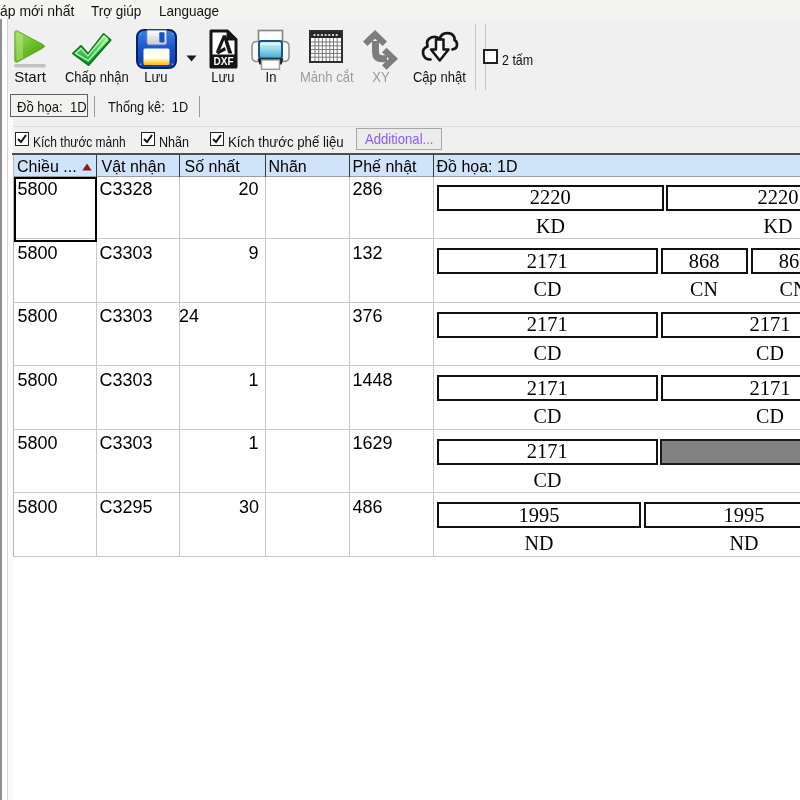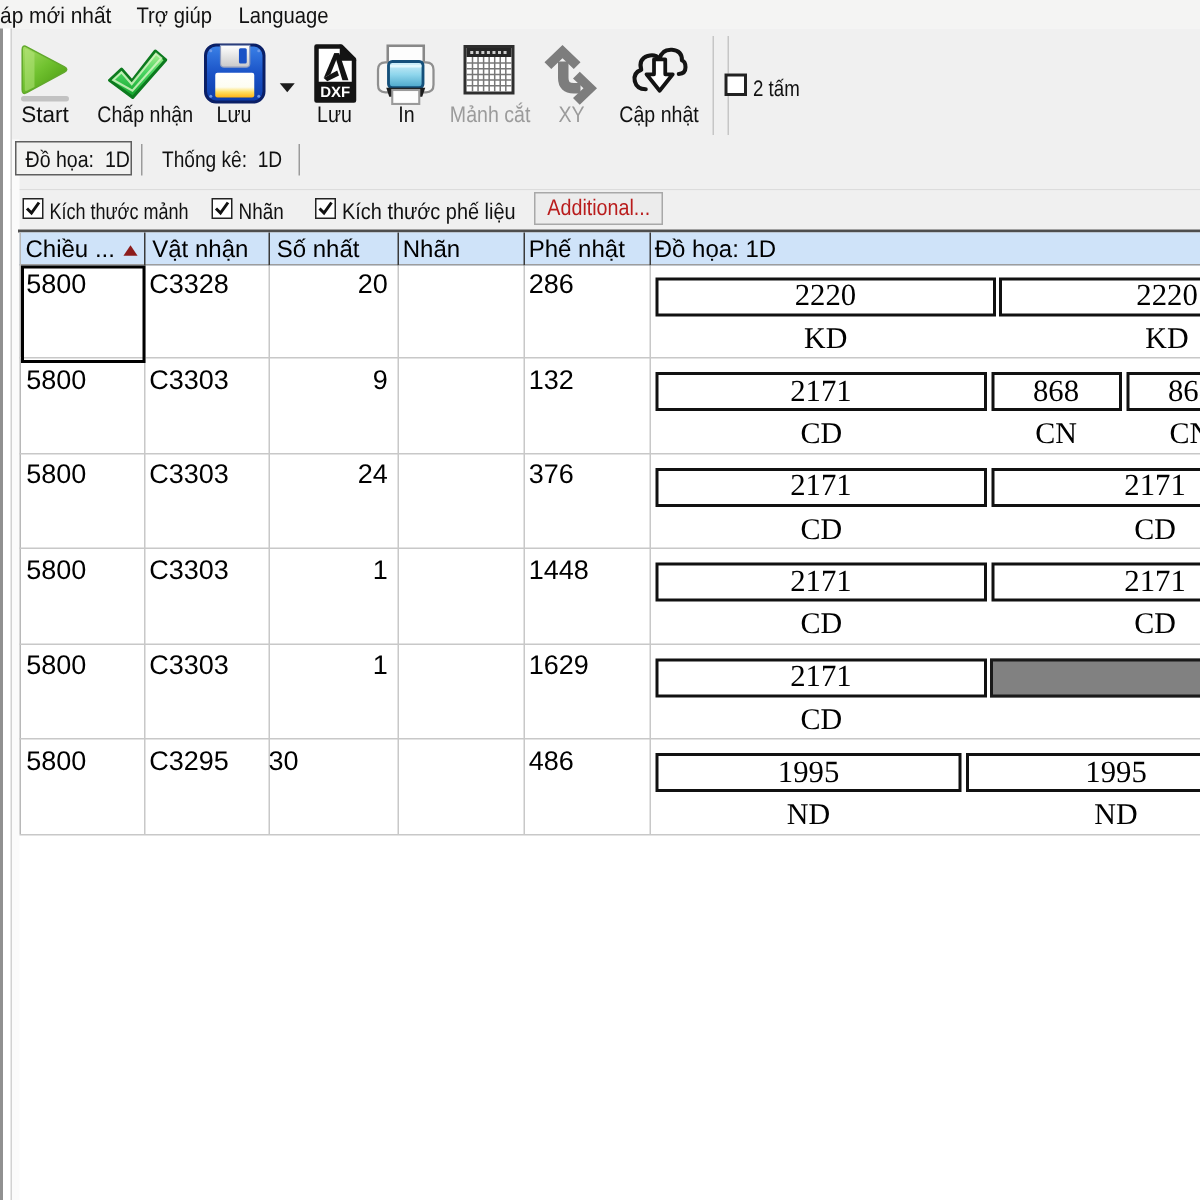--- a/index.html
+++ b/index.html
@@ -176,21 +176,21 @@
 <div class="cb" style="left:141px;top:132px"></div>
 <svg style="left:141px;top:132px" width="14" height="14" viewBox="0 0 14 14">
     <path d="M3 7 L6 10 L11 3" fill="none" stroke="#111" stroke-width="2"></path>
   </svg>
 <div class="cbl" style="left:159px;top:133px;transform:scaleX(0.84)">Nhãn</div>
 <div class="cb" style="left:210px;top:132px"></div>
 <svg style="left:210px;top:132px" width="14" height="14" viewBox="0 0 14 14">
     <path d="M3 7 L6 10 L11 3" fill="none" stroke="#111" stroke-width="2"></path>
   </svg>
 <div class="cbl" style="left:228px;top:133px;transform:scaleX(0.885)">Kích thước phế liệu</div>
-<div class="abs" style="left:356px;top:128px;width:86px;height:22px;background:#ececec;border:1.2px solid #a8a8a8;font-size:15px;color:#b91c1c;text-align:center;line-height:20px"><span style="display:inline-block;transform:scaleX(0.875)">Additional...</span></div>
+<div class="abs" style="left:356px;top:128px;width:86px;height:22px;background:#ececec;border:1.2px solid #a8a8a8;font-size:15px;color:#8b5cf6;text-align:center;line-height:20px"><span style="display:inline-block;transform:scaleX(0.875)">Additional...</span></div>
 <div class="abs" style="left:12px;top:153.2px;width:788px;height:1.6px;background:#4e4e4e"></div>
 <div class="abs" style="left:13px;top:155px;width:787px;height:21.5px;background:#cfe3f9"></div>
 <div class="abs" style="left:13px;top:176.2px;width:787px;height:1px;background:#9d9d9d"></div>
 <div class="hd" style="left:17px">Chiều ...</div>
 <div class="hd" style="left:101.5px">Vật nhận</div>
 <div class="hd" style="left:184.5px">Số nhất</div>
 <div class="hd" style="left:268.5px">Nhãn</div>
 <div class="hd" style="left:352.5px">Phế nhật</div>
 <div class="hd" style="left:436.5px">Đồ họa: 1D</div>
 <svg style="left:82px;top:162.5px" width="10" height="8" viewBox="0 0 10 8">
@@ -217,33 +217,33 @@
 <div class="ct" style="left:17.5px;top:180px">5800</div>
 <div class="ct" style="left:99.5px;top:180px">C3328</div>
 <div class="ct" style="left:179px;top:180px;width:79.5px;text-align:right">20</div>
 <div class="ct" style="left:352.5px;top:180px">286</div>
 <div class="ct" style="left:17.5px;top:243.8px">5800</div>
 <div class="ct" style="left:99.5px;top:243.8px">C3303</div>
 <div class="ct" style="left:179px;top:243.8px;width:79.5px;text-align:right">9</div>
 <div class="ct" style="left:352.5px;top:243.8px">132</div>
 <div class="ct" style="left:17.5px;top:307.3px">5800</div>
 <div class="ct" style="left:99.5px;top:307.3px">C3303</div>
-<div class="ct" style="left:179px;top:307.3px;width:79.5px;text-align:right">24</div>
+<div class="ct" style="left:179px;top:307.3px;width:79.5px;text-align:left">24</div>
 <div class="ct" style="left:352.5px;top:307.3px">376</div>
 <div class="ct" style="left:17.5px;top:370.8px">5800</div>
 <div class="ct" style="left:99.5px;top:370.8px">C3303</div>
 <div class="ct" style="left:179px;top:370.8px;width:79.5px;text-align:right">1</div>
 <div class="ct" style="left:352.5px;top:370.8px">1448</div>
 <div class="ct" style="left:17.5px;top:434.3px">5800</div>
 <div class="ct" style="left:99.5px;top:434.3px">C3303</div>
 <div class="ct" style="left:179px;top:434.3px;width:79.5px;text-align:right">1</div>
 <div class="ct" style="left:352.5px;top:434.3px">1629</div>
 <div class="ct" style="left:17.5px;top:497.8px">5800</div>
 <div class="ct" style="left:99.5px;top:497.8px">C3295</div>
-<div class="ct" style="left:179px;top:497.8px;width:80px;text-align:left">30</div>
+<div class="ct" style="left:179px;top:497.8px;width:80px;text-align:right">30</div>
 <div class="ct" style="left:352.5px;top:497.8px">486</div>
 <div class="bar" style="left:437px;top:184.5px;width:226.5px;height:26px">2220</div>
 <div class="bar" style="left:666px;top:184.5px;width:224px;height:26px">2220</div>
 <div class="blab" style="left:550.5px;top:215.5px">KD</div>
 <div class="blab" style="left:778px;top:215.5px">KD</div>
 <div class="bar" style="left:437px;top:248px;width:220.5px;height:26px">2171</div>
 <div class="bar" style="left:660.5px;top:248px;width:87px;height:26px">868</div>
 <div class="bar" style="left:750.5px;top:248px;width:87px;height:26px">868</div>
 <div class="blab" style="left:547.5px;top:279px">CD</div>
 <div class="blab" style="left:704px;top:279px">CN</div>

